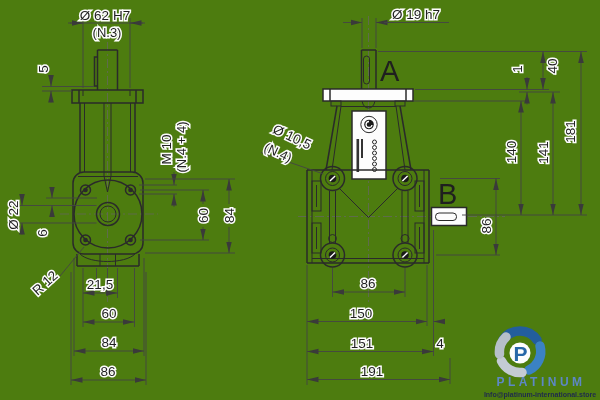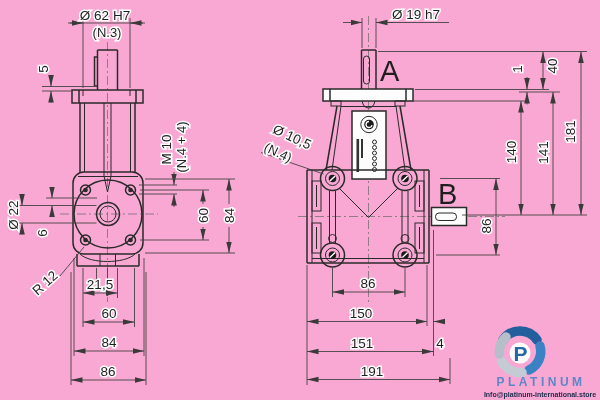--- a/index.html
+++ b/index.html
@@ -1,16 +1,16 @@
 <!DOCTYPE html>
 <html><head>
 <meta charset="utf-8">
 <style>
   html,body{margin:0;padding:0;background:#e8e8e8;}
-  .stage{position:relative;width:600px;height:400px;background:#f9a8d4;overflow:hidden;
+  .stage{position:relative;width:600px;height:400px;background:#4d7c0f;overflow:hidden;
          font-family:"Liberation Sans",sans-serif;}
   svg{position:absolute;left:0;top:0;}
   text{fill:#1f1f1f;font-family:"Liberation Sans",sans-serif;paint-order:stroke;stroke:#fdfdfd;stroke-width:3px;}
   .d{font-size:13.5px;}
   .dn{font-size:13px;}
   .big{font-size:29px;stroke-width:0px;}
   .brand{font-size:12px;font-weight:bold;letter-spacing:3.5px;fill:#5d87c6;stroke-width:0;}
   .mail{font-size:7px;font-weight:bold;fill:#202c4c;stroke-width:0;}
   .pletter{font-size:21px;font-weight:bold;fill:#2767a8;stroke-width:0;}
   .ol{stroke:#2a2a2a;fill:none;stroke-width:1.5;}

